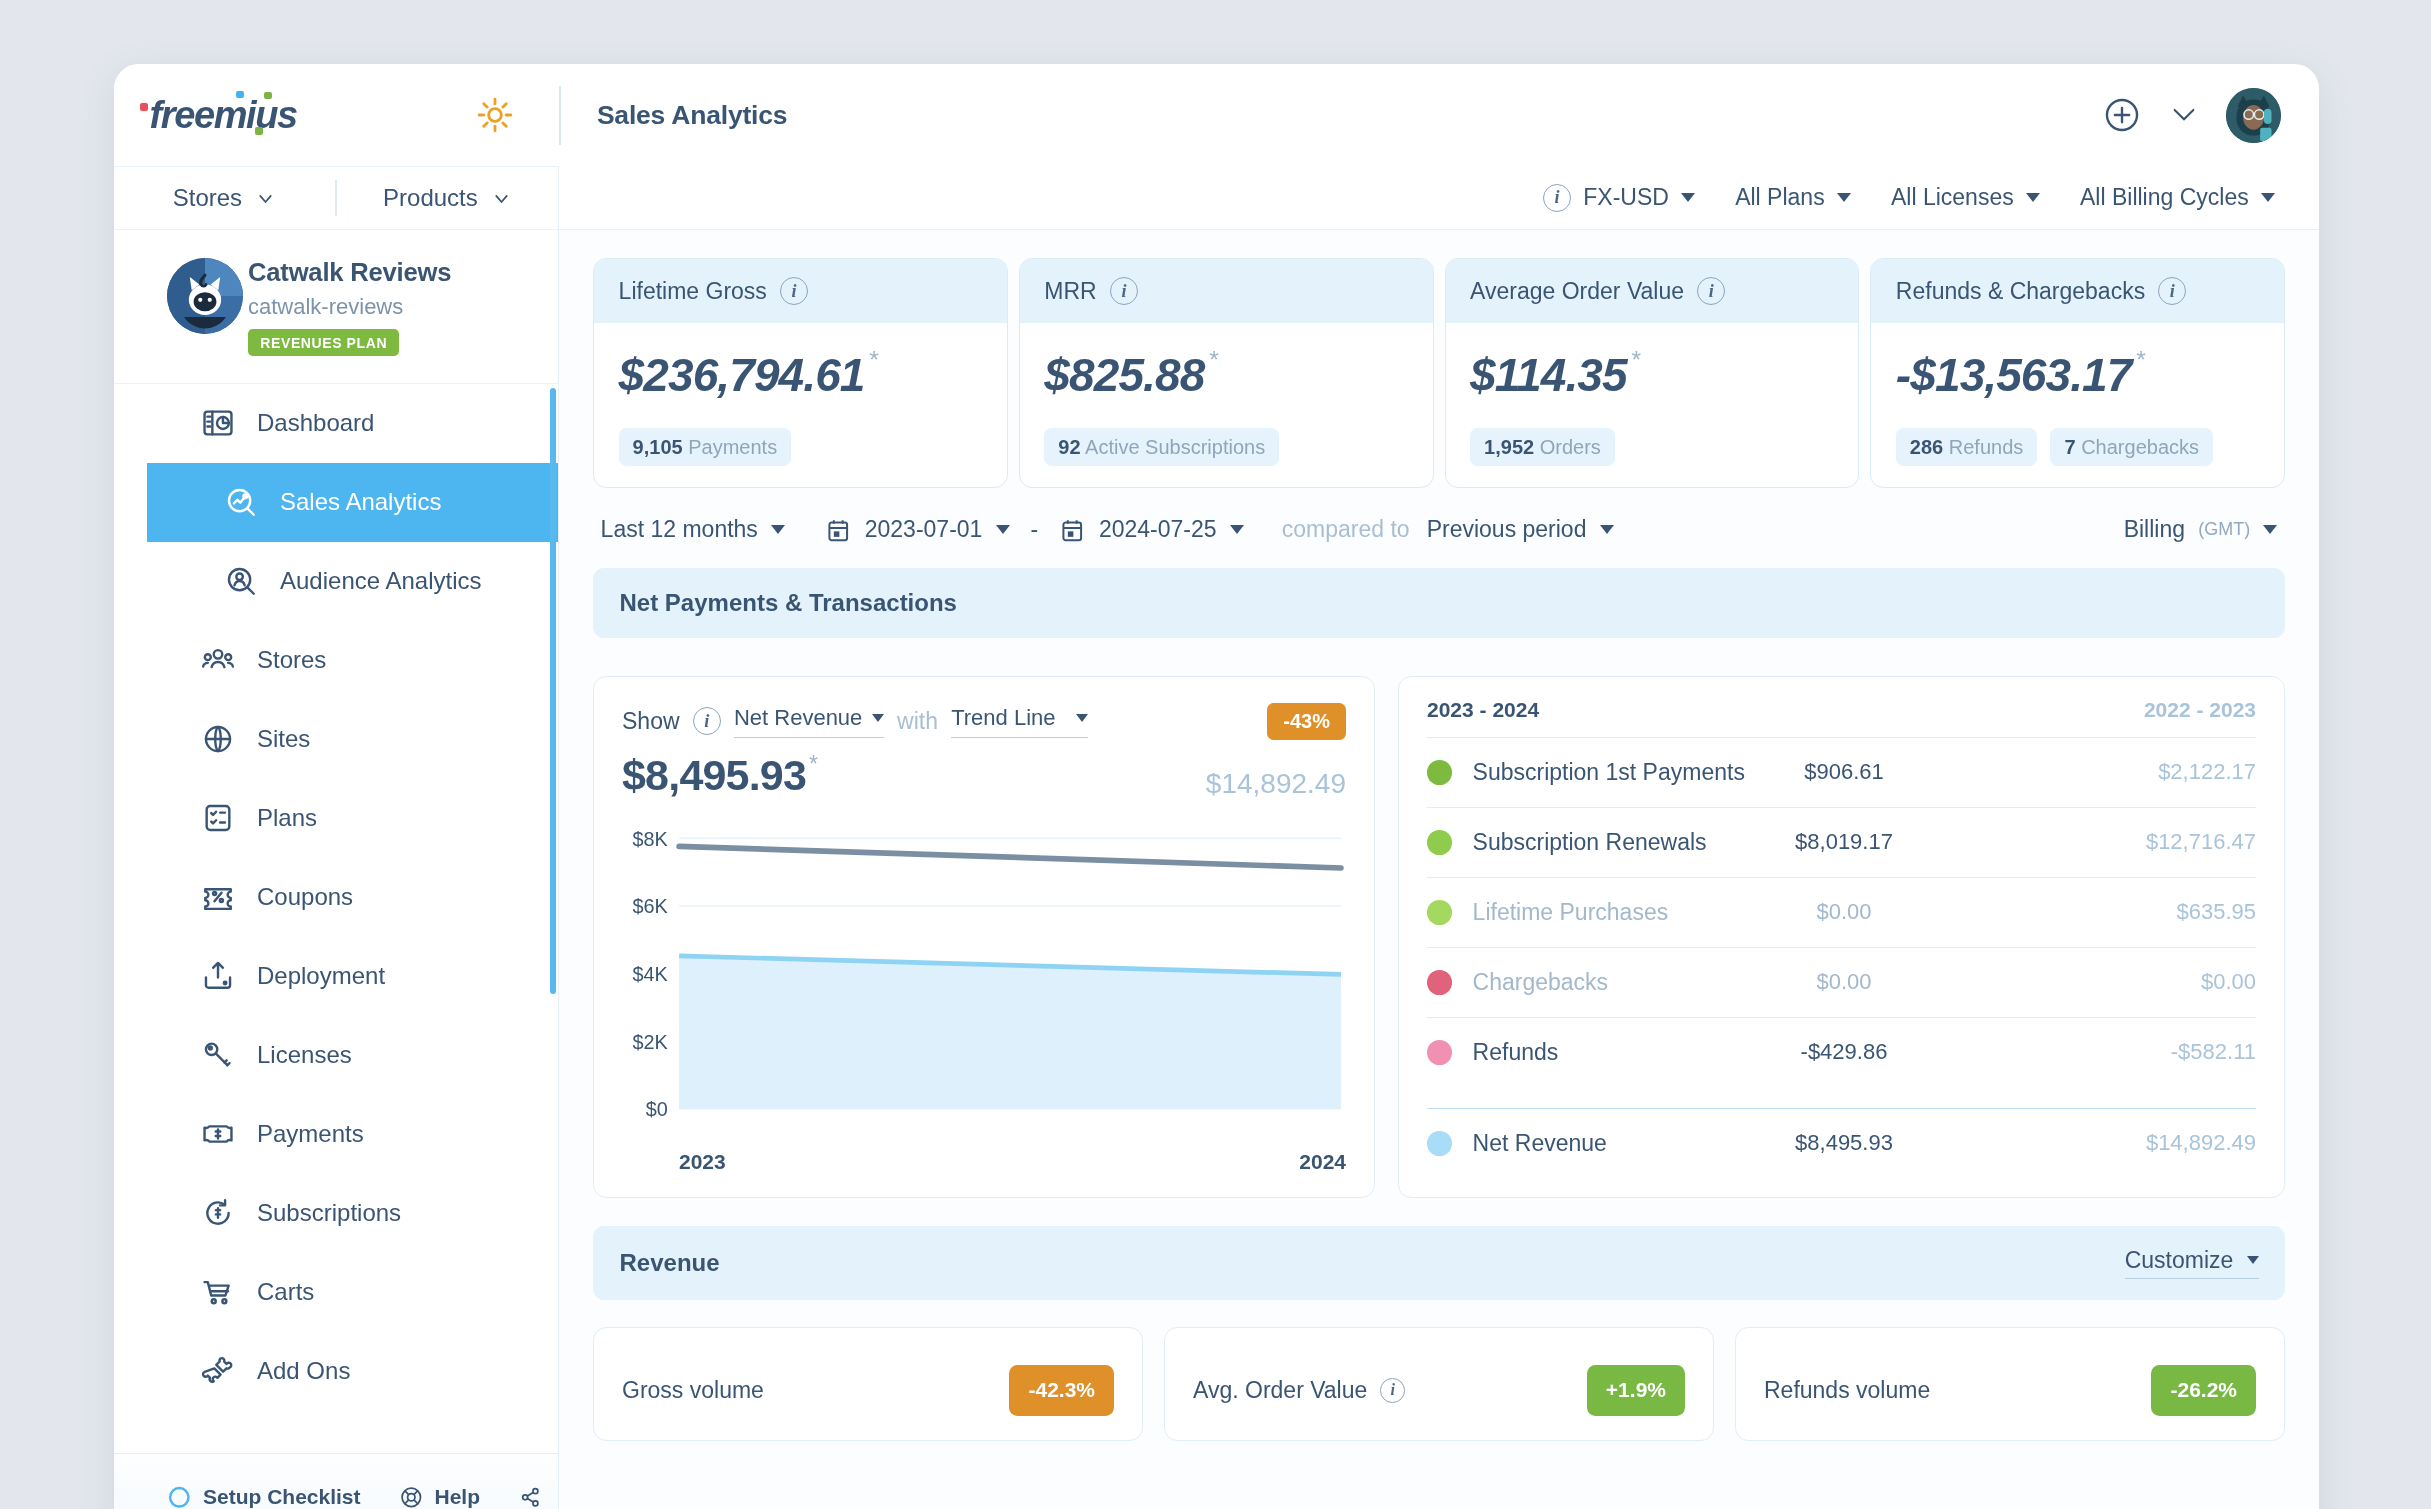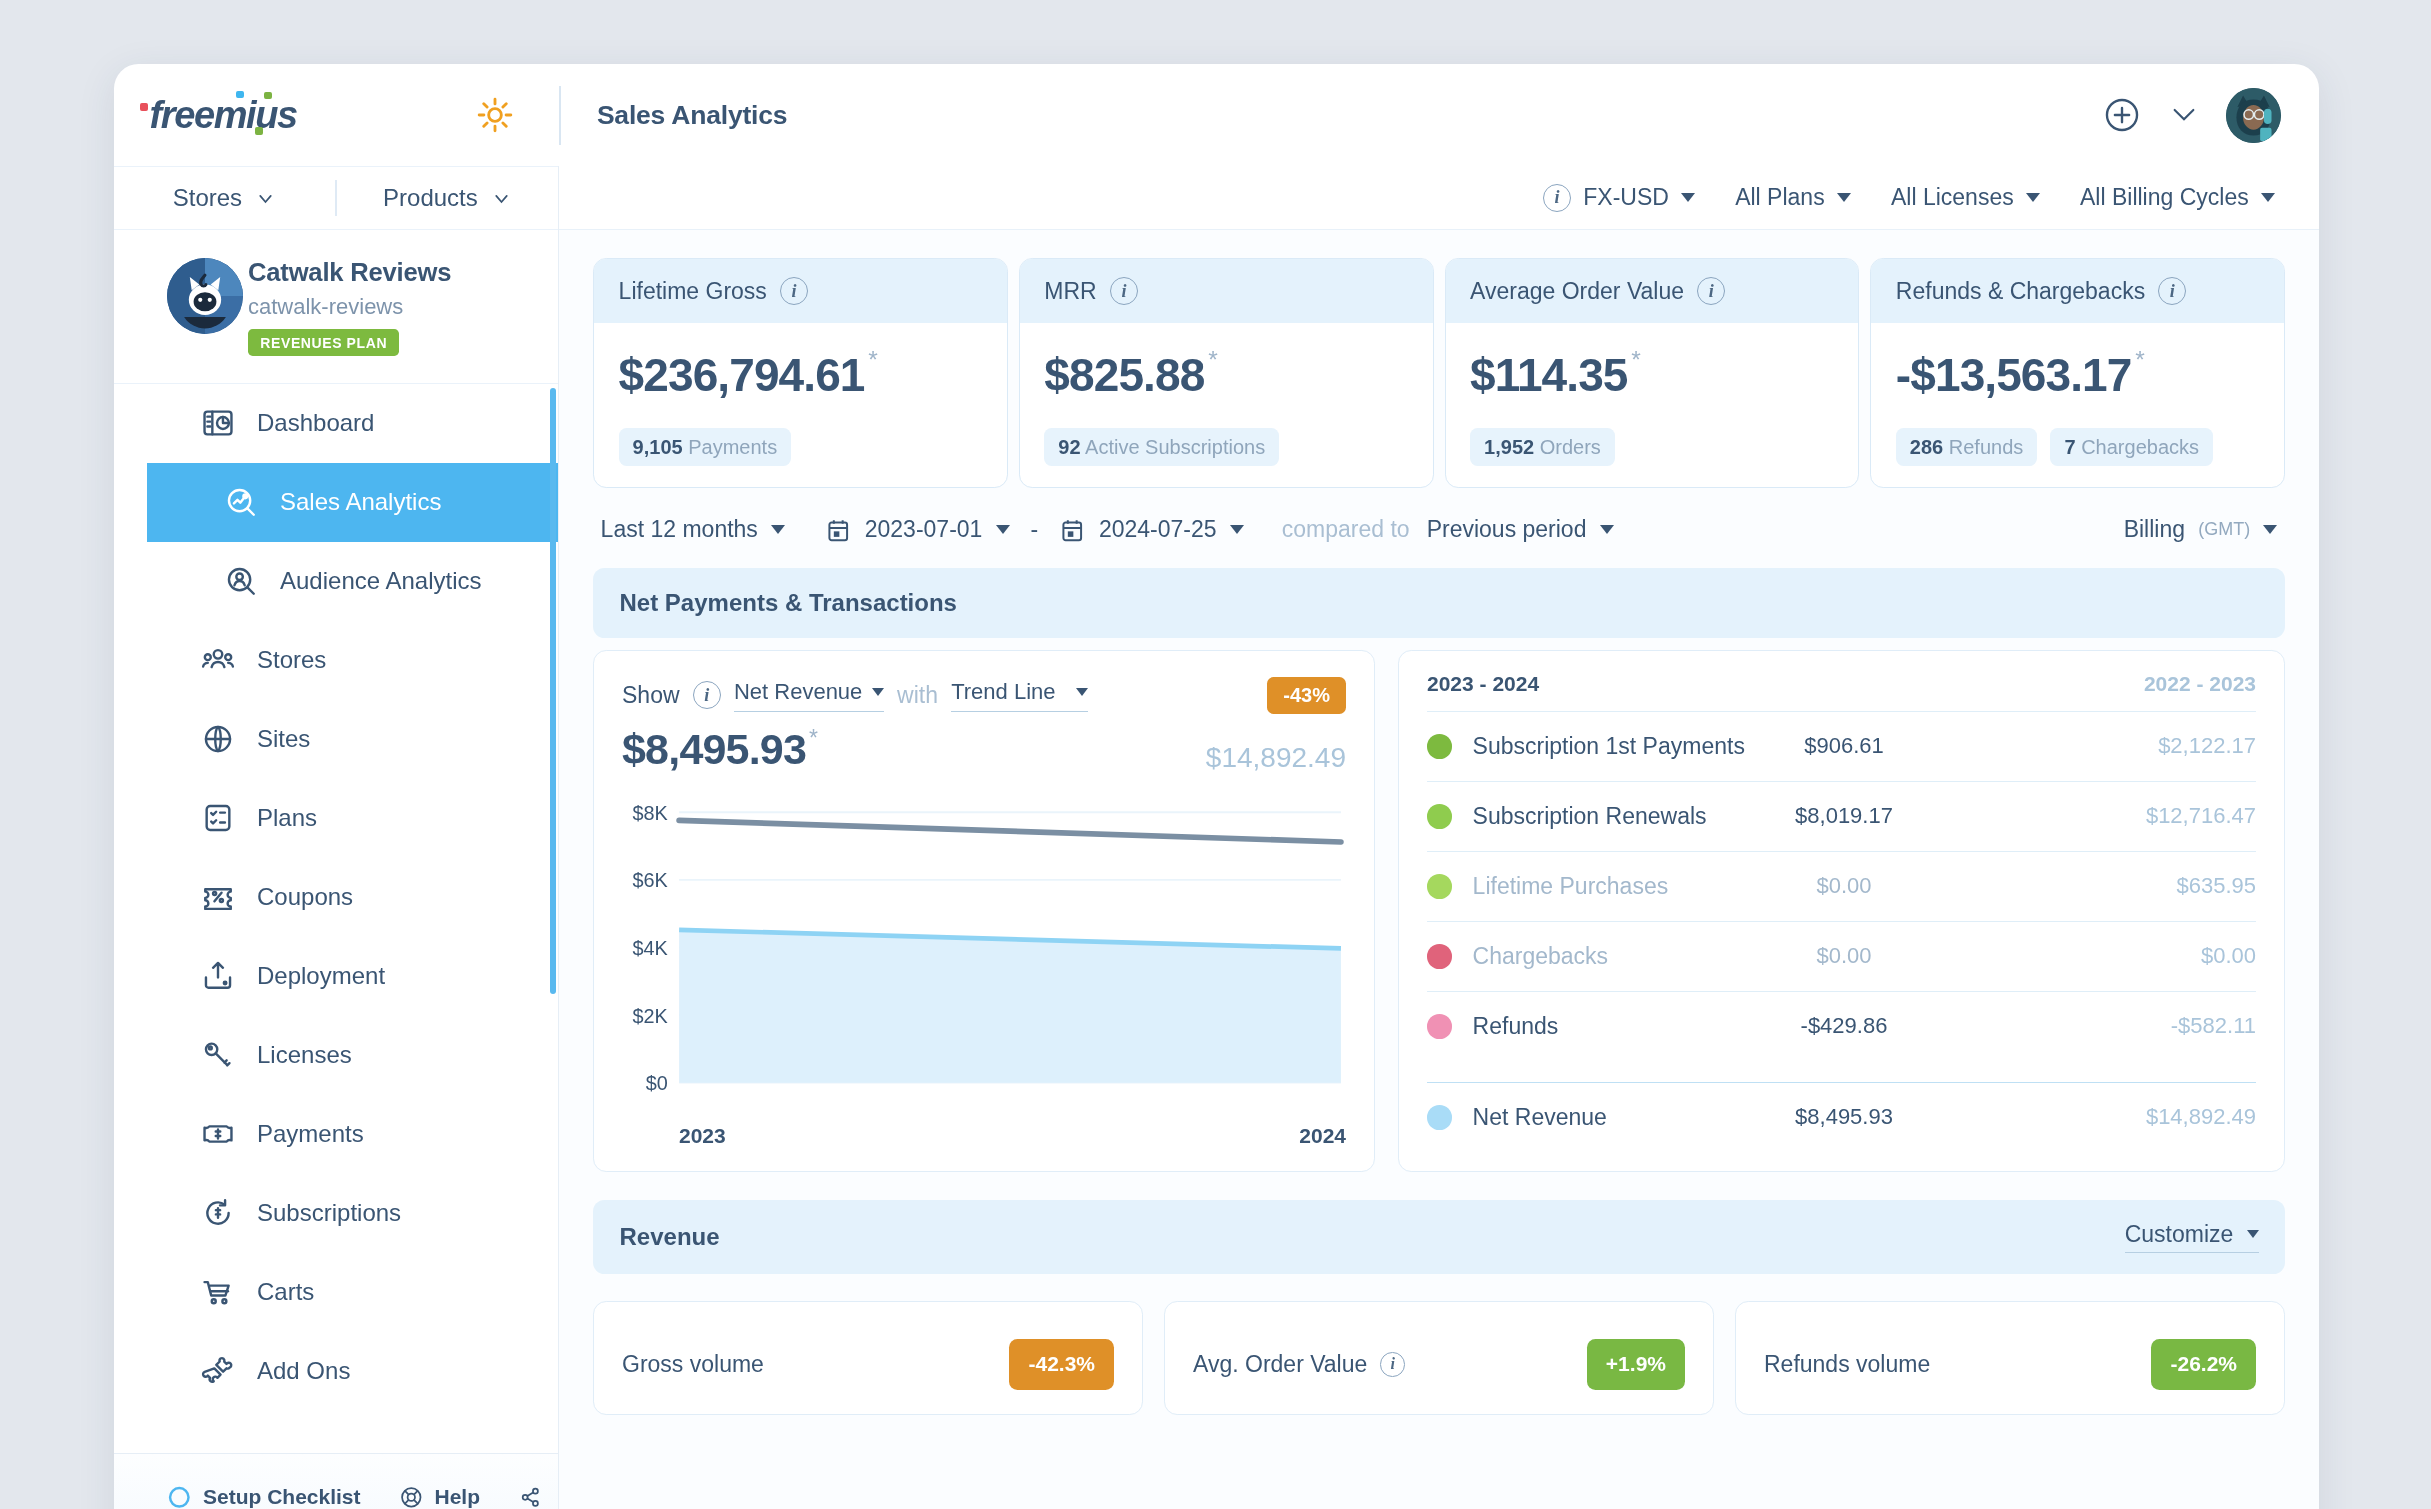--- a/index.html
+++ b/index.html
@@ -90,21 +90,21 @@
   .caret.sm { border-left-width: 6.6px; border-right-width: 6.6px; border-top-width: 8.5px; }
 
   .scroller { flex: 1; overflow: hidden; padding: 0 34px; }
 
   .kpirow { display: flex; gap: 11px; padding: 28px 0 0 0; }
   .kpi { flex: 1; border: 0.9px solid #daeaf7; border-radius: 13.2px; overflow: hidden;
          background: #fff; }
   .kpi .head { background: #e4f2fc; padding: 18px 24.6px; display: flex; align-items: center;
                gap: 13.2px; font-size: 23px; color: #3a5573; font-weight: 400; }
   .kpi .val { font-size: 46px; font-weight: 700; color: #3a5573; padding: 24.6px 24.6px 0 24.6px;
-              letter-spacing: -0.9px; position: relative; display: flex; align-items: flex-start; }
+              letter-spacing: -0.9px; position: relative; display: flex; align-items: flex-start; font-style: italic; }
   .kpi .val sup { font-size: 24.6px; color: #9fb4c9; font-weight: 400; margin-left: 3.8px;
                   line-height: 1; }
   .kpi .chips { display: flex; gap: 13.2px; padding: 26.5px 24.6px 21px 24.6px; }
   .chip { background: #e7f3fc; border-radius: 7.6px; padding: 7.6px 14px; font-size: 20px;
           color: #8fa5bb; }
   .chip b { color: #3a5573; font-weight: 700; }
   .iinfo { width: 28px; height: 28px; border: 1.9px solid #8ba5bf; border-radius: 50%;
            display: inline-flex; align-items: center; justify-content: center;
            font-size: 18px; font-weight: 700; color: #4c6783; font-style: italic;
            font-family: "Liberation Serif", serif; cursor: pointer; flex-shrink: 0; }
@@ -117,21 +117,21 @@
   .cmplabel { font-size: 23px; color: #a9bed2; margin: 0 17px 0 38px; }
   .spacer { flex: 1; }
   .gmt { font-size: 18px; color: #93a9bf; }
 
   .panelhead { background: #e4f2fc; border-radius: 11.4px; padding: 21px 26.5px; font-size: 24px;
                font-weight: 700; color: #3a5573; display: flex; align-items: center;
                justify-content: space-between; }
   .customize { display: flex; align-items: center; gap: 13.2px; font-size: 23px; font-weight: 400;
                color: #3a5573; border-bottom: 0.9px solid #b6cfe2; padding-bottom: 4.7px; cursor: pointer; }
 
-  .chartrow { display: flex; gap: 23px; margin-top: 12px; }
+  .chartrow { display: flex; gap: 23px; margin-top: 38px; }
   .chartcard { width: 782px; border: 0.9px solid #e0edf8; border-radius: 13.2px; background: #fff;
                padding: 26.5px 28px 23px 28px; flex-shrink: 0; }
   .showrow { display: flex; align-items: center; gap: 13.2px; }
   .showrow .lbl { font-size: 23px; color: #3a5573; }
   .showrow .withw { font-size: 23px; color: #a9bed2; }
   .selctl { display: flex; align-items: center; gap: 9.5px; font-size: 22px; color: #3a5573;
             border-bottom: 0.9px solid #b6cfe2; padding-bottom: 5.7px; cursor: pointer; }
   .badge { border-radius: 6.6px; padding: 6.6px 16px; font-size: 20px; font-weight: 700; color: #fff; }
   .badge.orange { background: #df9028; }
   .bigrow { display: flex; align-items: flex-end; justify-content: space-between; margin-top: 11.4px; }

